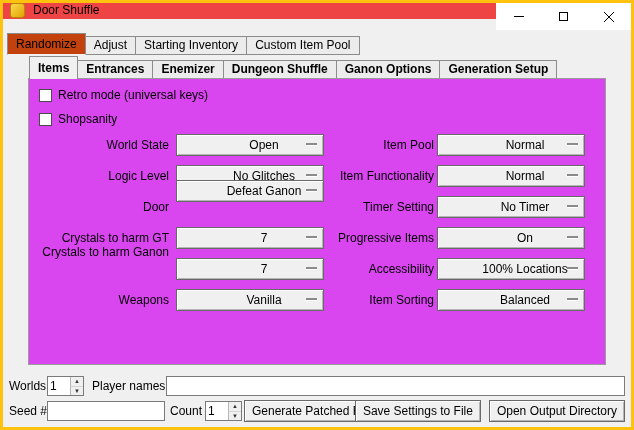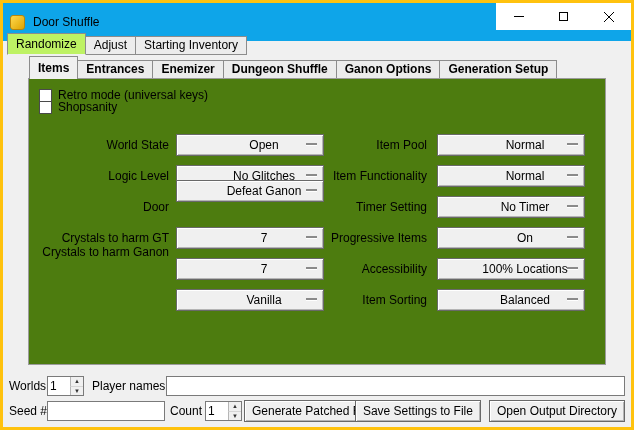--- a/index.html
+++ b/index.html
@@ -9,22 +9,22 @@
     font-size:12px; color:#000;
     background:#fff;
   }
   .window {
     position:relative; width:634px; height:430px;
     box-sizing:border-box; border:3px solid #ffc20e;
     background:#f0f0f0; overflow:hidden;
   }
   
   .titlebar {
-    position:absolute; top:0; left:0; right:0; height:38px;
-    background:#0ea5e9; display:flex; align-items:center;
+    position:absolute; top:0; left:0; right:0; height:16px;
+    background:#ef4444; display:flex; 
   }
   .app-icon {
     width:15px; height:15px; margin-left:7px;
     background:linear-gradient(135deg,#ffd84d,#dfa400);
     border:1px solid #b8860b; border-radius:3px; box-sizing:border-box;
   }
   .title-text { margin-left:8px; }
   .win-controls { position:absolute; right:0; top:0; height:27px; display:flex; }
   .win-btn {
     width:45px; height:27px; display:flex; align-items:center; justify-content:center;
@@ -37,45 +37,45 @@
   .tabs { position:absolute; display:flex; align-items:flex-end; }
   .tabs.primary   { left:4px;  top:30px; height:22px; }
   .tabs.secondary { left:26px; top:53px; height:23px;font-weight:bold; }
   .tab {
     box-sizing:border-box; height:19px; padding:2px 8px 2px;
     background:#ececec; border:1px solid #8c8c8c;
     margin-right:-1px; white-space:nowrap; line-height:13px;
     position:relative; z-index:1;
   }
   .tabs.primary .tab.selected {
-    height:22px; padding-top:4px; background:#bef264;
+    height:22px; padding-top:4px; background:#c2410c;
     border-bottom:1px solid #f0f0f0; z-index:2;
   }
   .tabs.secondary .tab.selected {
     height:23px; padding-top:5px; background:#f0f0f0;
     border-bottom:none; z-index:3;
   }
 
   
   .pane {
     position:absolute; left:25px; top:75px; width:578px; height:287px;
-    box-sizing:border-box; border:1px solid #9b9b9b; background:#4d7c0f;
+    box-sizing:border-box; border:1px solid #9b9b9b; background:#d946ef;
     z-index:2;
   }
   .check-row { position:absolute; left:10px; display:flex; align-items:center; height:16px; }
   .checkbox {
     width:13px; height:13px; box-sizing:border-box;
     background:#fff; border:1px solid #4a4a4a; margin-right:6px;
   }
   .row-label {
     position:absolute; height:22px; line-height:22px;
     text-align:right; white-space:nowrap;
   }
   .row-label.lbl-left  { left:6px;   width:134px; }
-  .row-label.lbl-right { left:266px; width:132px; }
+  .row-label.lbl-right { left:273px; width:132px; }
 
   .dropdown {
     position:absolute; width:148px; height:22px; box-sizing:border-box;
     background:#f0f0f0; border:1px solid #696969;
     box-shadow:inset 1px 1px 0 #ffffff, inset -1px -1px 0 #b5b5b5;
     cursor:default;
   }
   .dropdown.dd-left  { left:147px; }
   .dropdown.dd-right { left:408px; }
   .dd-text {
@@ -141,38 +141,39 @@
           <line x1="10" y1="0" x2="0" y2="10" stroke="#000" stroke-width="1"></line>
         </svg>
       </div>
     </div>
   </div>
 
   <div class="tabs primary">
     <div class="tab selected">Randomize</div>
     <div class="tab">Adjust</div>
     <div class="tab">Starting Inventory</div>
+    <div class="tab">Custom Item Pool</div>
   </div>
 
   <div class="tabs secondary">
     <div class="tab selected">Items</div>
     <div class="tab">Entrances</div>
     <div class="tab">Enemizer</div>
     <div class="tab">Dungeon Shuffle</div>
     <div class="tab">Ganon Options</div>
     <div class="tab">Generation Setup</div>
   </div>
 
   <div class="pane">
 
     <div class="check-row" style="top:8px">
       <span class="checkbox"></span>
       <span>Retro mode (universal keys)</span>
     </div>
-    <div class="check-row" style="top:20px">
+    <div class="check-row" style="top:32px">
       <span class="checkbox"></span>
       <span>Shopsanity</span>
     </div>
 
     <div class="row-label lbl-left" style="top:55px">World State</div>
     <div class="dropdown dd-left" style="top:55px">
       <span class="dd-text">Open</span>
       <span class="dd-indicator"></span>
     </div>
     <div class="row-label lbl-right" style="top:55px">Item Pool</div>
@@ -218,20 +219,21 @@
     <div class="dropdown dd-left" style="top:179px">
       <span class="dd-text">7</span>
       <span class="dd-indicator"></span>
     </div>
     <div class="row-label lbl-right" style="top:179px">Accessibility</div>
     <div class="dropdown dd-right" style="top:179px">
       <span class="dd-text">100% Locations</span>
       <span class="dd-indicator"></span>
     </div>
 
+    <div class="row-label lbl-left" style="top:210px">Weapons</div>
     <div class="dropdown dd-left" style="top:210px">
       <span class="dd-text">Vanilla</span>
       <span class="dd-indicator"></span>
     </div>
     <div class="row-label lbl-right" style="top:210px">Item Sorting</div>
     <div class="dropdown dd-right" style="top:210px">
       <span class="dd-text">Balanced</span>
       <span class="dd-indicator"></span>
     </div>
 

